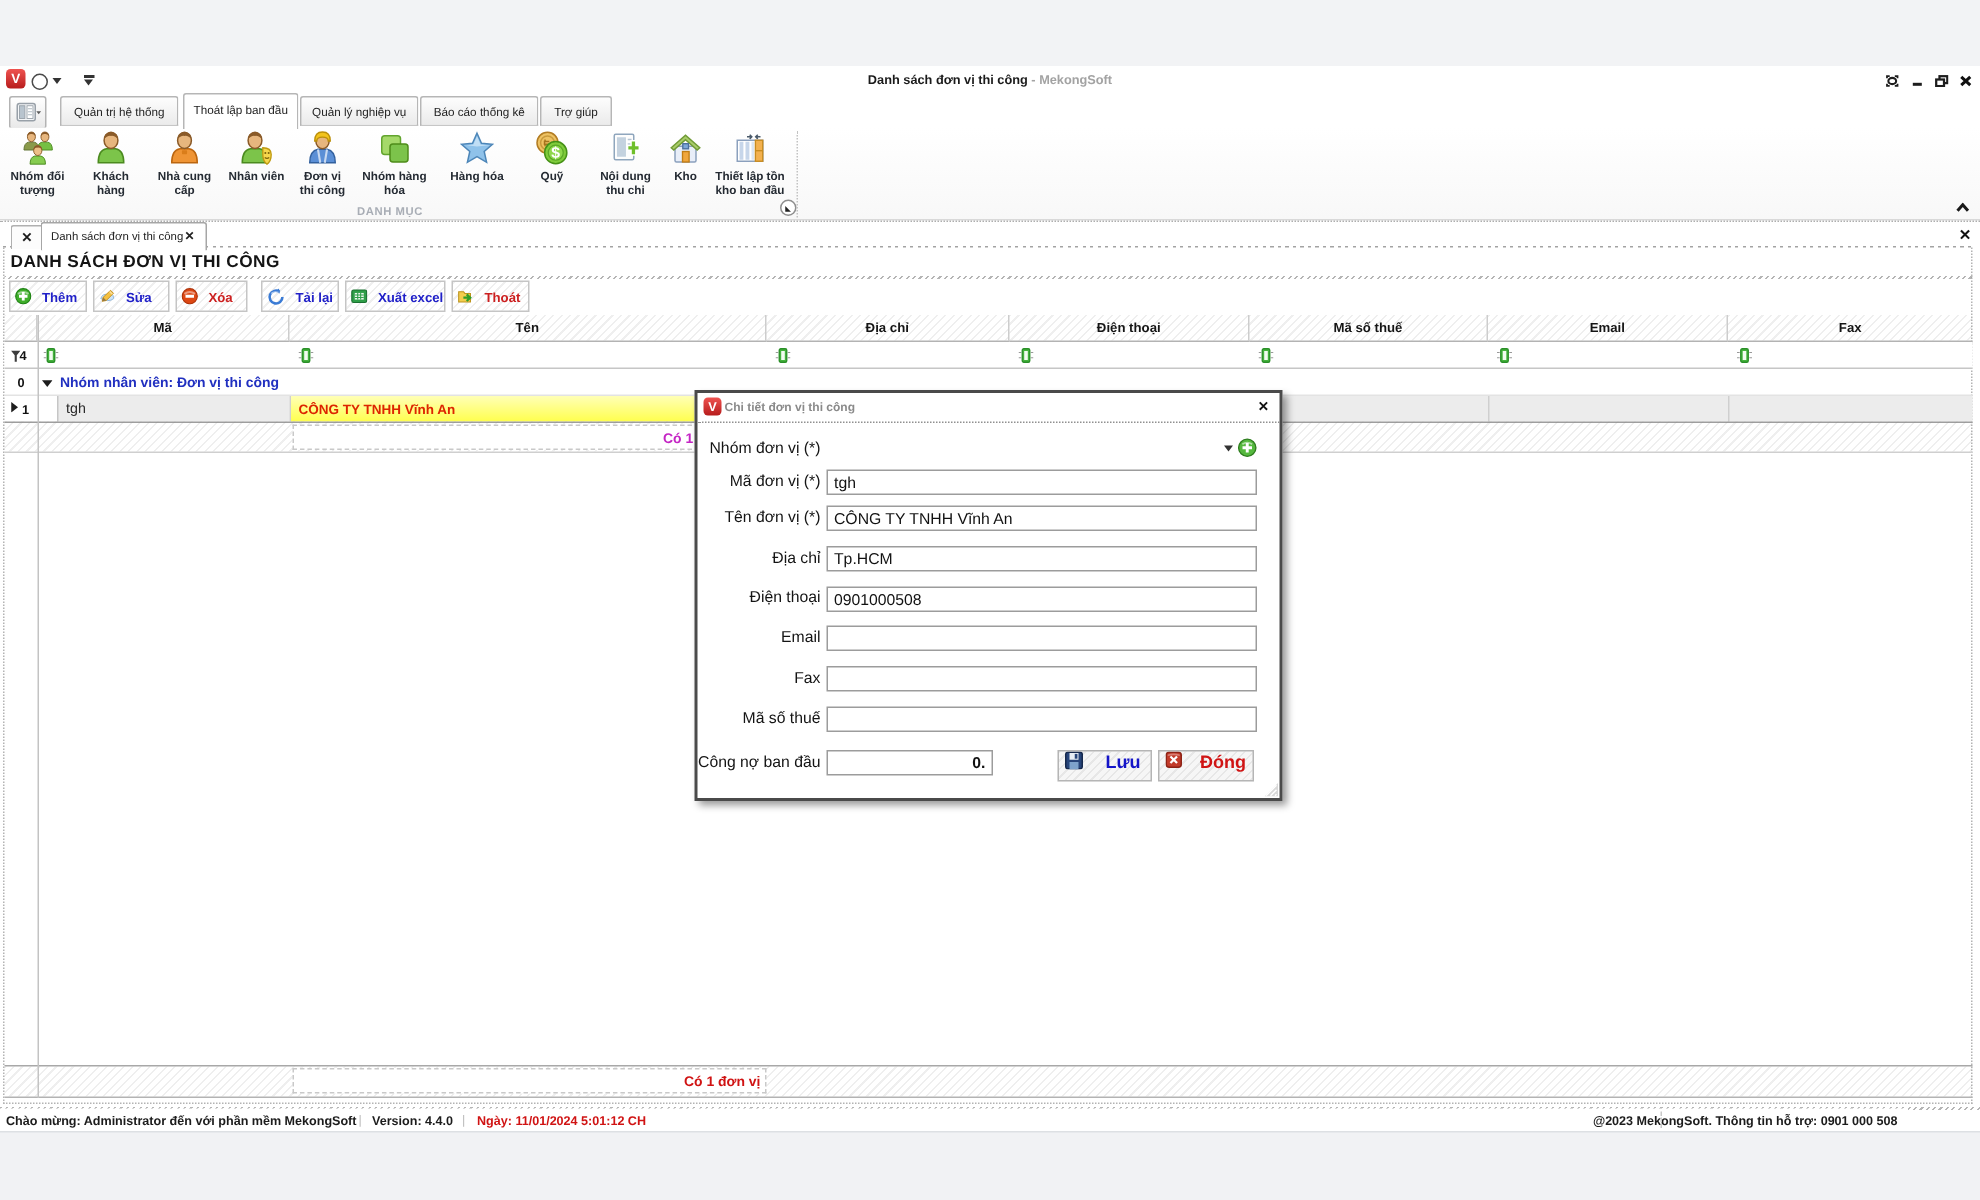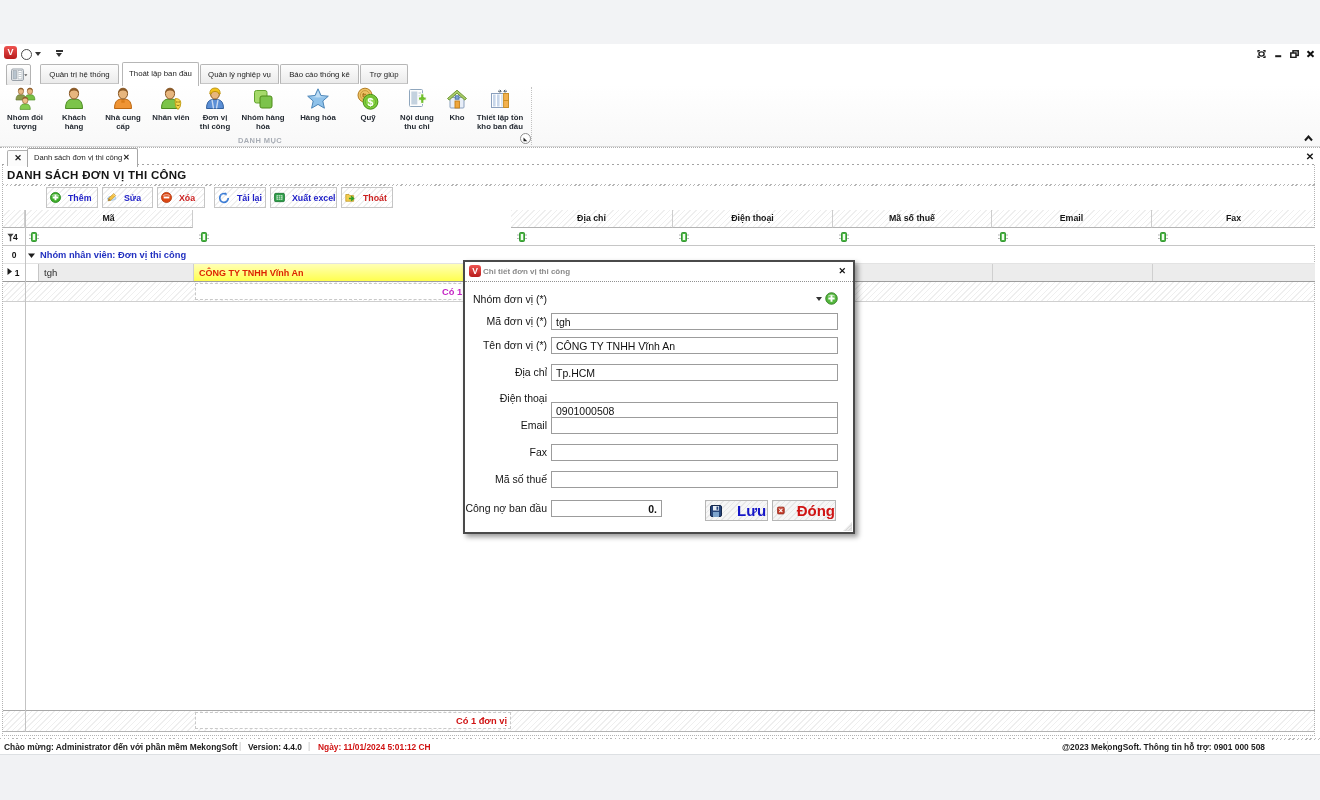--- a/index.html
+++ b/index.html
@@ -30,50 +30,51 @@
 
 #paneltop{left:2px;top:163.5px;width:1313px;height:2px;background-image:repeating-linear-gradient(90deg,#a3a3a3 0 2px,rgba(255,255,255,0) 2px 5px);}
 #tabx{left:7px;top:150px;width:20px;height:15px;border:1px solid #b0b0b0;border-bottom:none;border-radius:2px 2px 0 0;background:#fcfcfc;text-align:center;font-size:9px;font-weight:bold;color:#1a1a1a;line-height:15px;z-index:2;}
 #doctab{left:27px;top:148px;width:109px;height:18px;border:1px solid #a6a6a6;border-bottom:none;border-radius:2px 2px 0 0;background:#ffffff;z-index:4;font-size:7.6px;color:#222;white-space:nowrap;}
 #stripx{left:1303px;top:151px;width:14px;text-align:center;font-size:10px;font-weight:bold;color:#111;}
 
 #panel{left:2px;top:165px;width:1313px;height:571px;border-left:1px dotted #b3b3b3;border-right:1px dotted #b3b3b3;border-bottom:1px dotted #b3b3b3;box-sizing:border-box;background:#fff;}
 #ptitle{left:0px;top:0px;width:1312px;height:20px;}
 #ptitle span{position:absolute;left:4px;top:4px;font-size:11.5px;font-weight:bold;color:#141414;letter-spacing:.3px;}
 #ptoolbar{left:0px;top:20px;width:1312px;height:44px;border-bottom:1px dotted #b5b5b5;box-sizing:border-box;}
-.tbtn{position:absolute;top:2px;height:21px;border:1px solid #c5c5c5;background-color:#fff;box-sizing:border-box;display:flex;align-items:center;justify-content:flex-start;padding-left:3px;gap:7px;font-size:8.8px;font-weight:bold;white-space:nowrap;margin-left:40px;}
+.tbtn{position:absolute;top:2px;height:21px;border:1px solid #c5c5c5;background-color:#fff;box-sizing:border-box;display:flex;align-items:center;justify-content:flex-start;padding-left:3px;gap:7px;font-size:8.8px;font-weight:bold;white-space:nowrap;}
 .tbtn .blue{color:#2020c8;}
 .tbtn .red{color:#cc2020;}
 
 .gh{position:absolute;top:45px;height:18px;box-sizing:border-box;border-right:1px solid #cdcdcd;border-bottom:1px solid #b3b3b3;font-size:8.8px;font-weight:bold;color:#151515;text-align:center;line-height:16px;}
 .vline{position:absolute;width:0;border-left:1px solid #c3c3c3;}
 .cell{position:absolute;box-sizing:border-box;}
 
 #statusbar{left:0;top:739px;width:1272px;height:15px;background:#fff;font-size:8.4px;font-weight:bold;color:#1c1c1c;}
 #statusbar .sep{color:#bbb;font-weight:normal;}
 #statusbar .red{color:#d01313;}
 
 #dlg{left:463px;top:260px;width:392px;height:274px;border:2px solid #4a4a4a;background:#fff;box-sizing:border-box;box-shadow:3px 3px 5px rgba(0,0,0,0.4);z-index:10;}
 #dlgtitle{position:absolute;left:0;top:0;width:100%;height:20px;border-bottom:1px dotted #909090;box-sizing:border-box;}
 #dlgtitle .txt{position:absolute;left:18px;top:5px;font-size:8px;font-weight:bold;color:#8a8a8a;}
 #dlgtitle .x{position:absolute;right:7px;top:4px;font-size:9px;font-weight:bold;color:#111;}
 .fld{position:absolute;left:86px;width:287px;height:17px;border:1px solid #9c9c9c;background:#fff;box-sizing:border-box;font-size:10.5px;color:#111;padding:2px 0 0 4px;white-space:nowrap;}
 .flb{position:absolute;left:0;width:82px;text-align:right;font-size:10.5px;color:#141414;white-space:nowrap;}
-.dbtn{position:absolute;height:21px;border:1px solid #b5b5b5;background-color:#f6f6f6;background-image:repeating-linear-gradient(135deg, rgba(140,140,140,0.14) 0 1px, transparent 1px 4px);box-sizing:border-box;display:flex;align-items:center;font-size:15px;font-weight:bold;white-space:nowrap;}
+.dbtn{position:absolute;height:21px;border:1px solid #b5b5b5;background-color:#f6f6f6;background-image:repeating-linear-gradient(135deg, rgba(140,140,140,0.14) 0 1px, transparent 1px 4px);box-sizing:border-box;display:flex;align-items:flex-start;font-size:12px;font-weight:bold;white-space:nowrap;}
 </style>
 </head>
 <body>
 <div id="app">
 <div class="abs" style="left:0;top:0;width:1320px;height:43.5px;background:#f2f3f5;"></div>
 
 <div class="abs" id="logoV">V</div>
 <div class="abs" id="qat-circle"></div>
 <div class="abs caret" style="left:35px;top:52px;"></div>
 <div class="abs" style="left:56px;top:50px;width:7px;height:1.5px;background:#333;"></div>
 <div class="abs caret" style="left:56px;top:53px;"></div>
+<div class="abs" id="titletext">Danh sách đơn vị thi công<span class="gray"> - MekongSoft</span></div>
 <svg class="abs winbtn" style="left:1257px;" viewBox="0 0 9 8">
       <g stroke="#1d1d1d" stroke-width="1.2" fill="none">
         <path d="M1,2.2 V0.7 H2.8"></path>
         <path d="M6.2,0.7 H8 V2.2"></path>
         <path d="M8,5.8 V7.3 H6.2"></path>
         <path d="M2.8,7.3 H1 V5.8"></path>
       </g>
       <ellipse cx="4.5" cy="4" rx="2.6" ry="2.1" fill="none" stroke="#1d1d1d" stroke-width="1.4"></ellipse>
     </svg>
 <svg class="abs winbtn" style="left:1274px;" viewBox="0 0 9 8">
@@ -292,20 +293,21 @@
           <svg width="11" height="11" viewBox="0 0 14 14">
             <path d="M1,3.2 L5.2,3.2 L6.2,4.6 L11,4.6 L11,11.8 L1,11.8 Z" fill="#f3cd4e" stroke="#bd941d" stroke-width="0.9"></path>
             <path d="M5,8.2 L10.2,8.2 M7.8,5.4 L10.8,8.2 L7.8,11" fill="none" stroke="#2f9e28" stroke-width="1.9"></path>
           </svg>
           <span class="red">Thoát</span>
         </div>
 </div>
 
 <div class="gh hatch" style="left:0px;width:22px;"></div>
 <div class="gh hatch" style="left:22px;width:168px;">Mã</div>
+<div class="gh hatch" style="left:190px;width:318px;">Tên</div>
 <div class="gh hatch" style="left:508px;width:162px;">Địa chỉ</div>
 <div class="gh hatch" style="left:670px;width:160px;">Điện thoại</div>
 <div class="gh hatch" style="left:830px;width:159px;">Mã số thuế</div>
 <div class="gh hatch" style="left:989px;width:160px;">Email</div>
 <div class="gh hatch" style="left:1149px;width:163px;border-right:none;">Fax</div>
 
 <div class="cell" style="left:0;top:63px;width:1312px;height:18px;border-bottom:1px solid #c6c6c6;background:#fff;"></div>
 <svg class="abs" style="left:26px;top:67px;" width="10" height="10" viewBox="0 0 10 10">
         <path d="M0,3 L1.8,3 M0,6.5 L1.8,6.5 M8.2,3 L10,3 M8.2,6.5 L10,6.5" stroke="#999" stroke-width="0.8"></path>
         <rect x="2.5" y="0.5" width="5" height="9" rx="1" fill="#45b33d" stroke="#2a8f28" stroke-width="0.9"></rect>
@@ -388,21 +390,21 @@
         <path d="M7,3.6 V10.4 M3.6,7 H10.4" stroke="#fff" stroke-width="2.1"></path>
         <path d="M3.5,4.5 Q7,2.2 10.5,4.5" stroke="rgba(255,255,255,0.55)" stroke-width="1.2" fill="none"></path>
       </svg>
 <div class="flb" style="top:53px;">Mã đơn vị (*)</div>
 <div class="fld" style="top:51px;">tgh</div>
 <div class="flb" style="top:77px;">Tên đơn vị (*)</div>
 <div class="fld" style="top:75px;">CÔNG TY TNHH Vĩnh An</div>
 <div class="flb" style="top:104px;">Địa chỉ</div>
 <div class="fld" style="top:102px;">Tp.HCM</div>
 <div class="flb" style="top:130px;">Điện thoại</div>
-<div class="fld" style="top:140px;">0901000508</div>
+<div class="fld" style="top:129px;">0901000508</div>
 <div class="flb" style="top:157px;">Email</div>
 <div class="fld" style="top:155px;"></div>
 <div class="flb" style="top:184px;">Fax</div>
 <div class="fld" style="top:182px;"></div>
 <div class="flb" style="top:211px;">Mã số thuế</div>
 <div class="fld" style="top:209px;"></div>
 <div class="flb" style="top:240px;">Công nợ ban đầu</div>
 <div class="fld" style="top:238px;width:111px;text-align:right;font-weight:bold;padding:2px 4px 0 0;">0.</div>
 <div class="dbtn hatch" style="left:240px;top:238px;width:63px;">
         <svg style="margin-left:4px;" width="12" height="12" viewBox="0 0 12 12">

